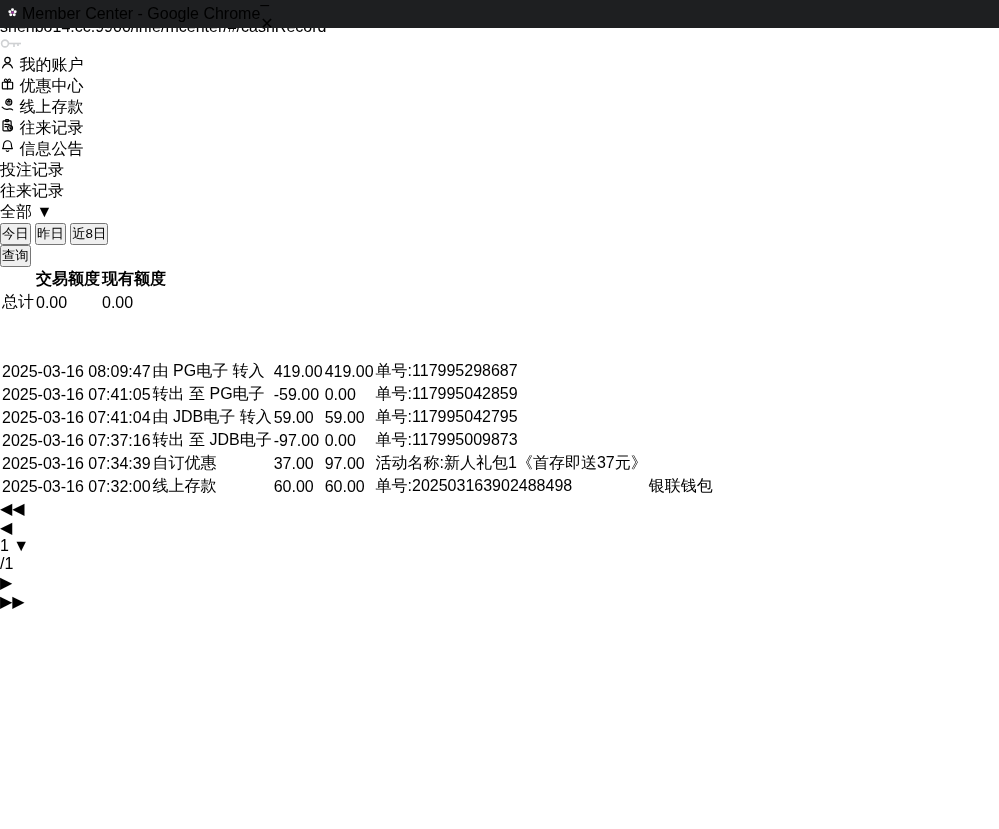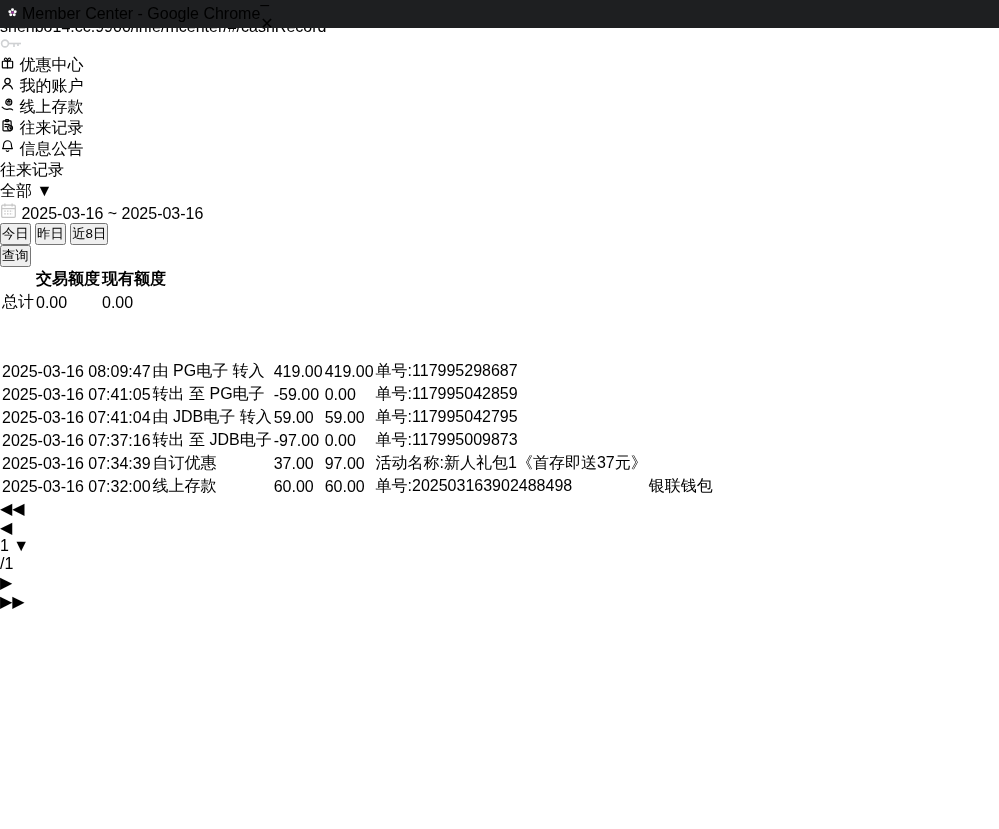--- a/index.html
+++ b/index.html
@@ -146,37 +146,37 @@
         <line x1="14" y1="7.5" x2="14" y2="11"></line>
           <line x1="18" y1="7.5" x2="18" y2="10"></line>
       </svg>
     </div>
   </div>
 
 
   <div class="navbar">
     <div class="nav-item">
       <span class="nav-ico">
+        <svg width="15" height="15" viewBox="0 0 14 14" stroke="currentColor" stroke-width="1.2" fill="none" stroke-linecap="round">
+          <circle cx="7" cy="4.8" r="2.5"></circle>
+            <path d="M2.4 12c.9-2.5 2.7-3.7 4.6-3.7s3.7 1.2 4.6 3.7"></path>
+        </svg>
+      </span>
+      <span>我的账户</span>
+    </div>
+    <div class="nav-item">
+      <span class="nav-ico">
         <svg width="15" height="15" viewBox="0 0 14 14" stroke="currentColor" stroke-width="1.1" fill="none" stroke-linecap="round">
           <rect x="2.2" y="5.8" width="9.6" height="6.2" rx="0.6"></rect>
             <line x1="7" y1="5.8" x2="7" y2="12"></line>
           <path d="M7 5.8C5 5.8 3.4 4.6 4.4 3.3 5.4 2 7 3.3 7 5.8z"></path>
             <path d="M7 5.8c2 0 3.6-1.2 2.6-2.5C8.6 2 7 3.3 7 5.8z"></path>
         </svg>
       </span>
       <span>优惠中心</span>
-    </div>
-    <div class="nav-item">
-      <span class="nav-ico">
-        <svg width="15" height="15" viewBox="0 0 14 14" stroke="currentColor" stroke-width="1.2" fill="none" stroke-linecap="round">
-          <circle cx="7" cy="4.8" r="2.5"></circle>
-            <path d="M2.4 12c.9-2.5 2.7-3.7 4.6-3.7s3.7 1.2 4.6 3.7"></path>
-        </svg>
-      </span>
-      <span>我的账户</span>
     </div>
     <div class="nav-item">
       <span class="nav-ico">
         <svg width="15" height="15" viewBox="0 0 14 14" stroke="currentColor" stroke-width="1.1" fill="none" stroke-linecap="round">
           <circle cx="8.2" cy="4.8" r="2.8"></circle>
             <path d="M6.9 4.2h2.6M6.9 5.6h2.6M8.2 3.2l-1 1M8.2 3.2l1 1"></path>
           <path d="M2 9.4c1.6 1.8 3.6 2.4 5.6 1.9 1.6-.4 3.2-.2 4.2.7"></path>
         </svg>
       </span>
       <span>线上存款</span>
@@ -200,44 +200,32 @@
           <path d="M7 1.6a3.6 3.6 0 0 1 3.6 3.6c0 2.6 1 3.7 1 3.7H2.4s1-1.1 1-3.7A3.6 3.6 0 0 1 7 1.6z"></path>
           <path d="M5.9 11a1.25 1.25 0 0 0 2.2 0"></path>
         </svg>
       </span>
       <span>信息公告</span>
       <span class="nav-badge"></span>
     </div>
   </div>
 
   <div class="tabbar">
+    <div class="tab"><span>投注记录</span></div>
     <div class="tab active"><span>往来记录</span></div>
   </div>
 
   <div class="content">
 
     
     <div class="select-box">
       <span class="select-chip">全部</span>
       <span class="select-caret">▼</span>
     </div>
 
-    <div class="date-box">
-      <span>
-        <svg width="17" height="17" viewBox="0 0 16 16" stroke="#c6c6c6" stroke-width="1.2" fill="none">
-          <rect x="1.6" y="3" width="12.8" height="11.4" rx="1"></rect>
-          <line x1="4.6" y1="1.4" x2="4.6" y2="4.2"></line>
-            <line x1="11.4" y1="1.4" x2="11.4" y2="4.2"></line>
-          <line x1="1.6" y1="6.2" x2="14.4" y2="6.2"></line>
-          <line x1="4" y1="8.6" x2="12" y2="8.6" stroke-dasharray="1.4 1.2"></line>
-          <line x1="4" y1="11.2" x2="12" y2="11.2" stroke-dasharray="1.4 1.2"></line>
-        </svg>
-      </span>
-      <span class="date-text">2025-03-16 ~ 2025-03-16</span>
-    </div>
 
     <div class="quick-group">
       <button class="quick-btn active"><span>今日</span></button>
       <button class="quick-btn"><span>昨日</span></button>
       <button class="quick-btn"><span>近8日</span></button>
     </div>
 
     <button class="search-btn"><span>查询</span></button>
 
     <div class="divider"></div>

